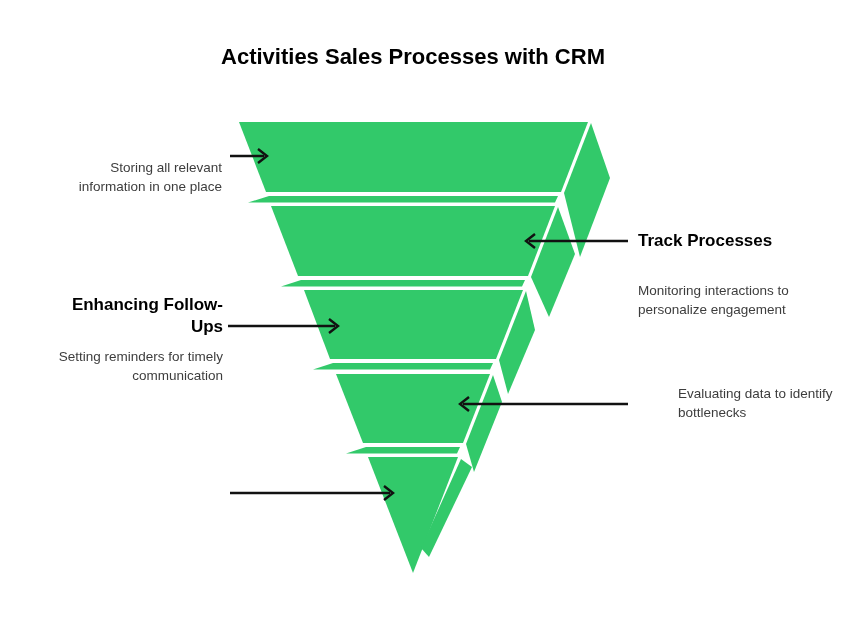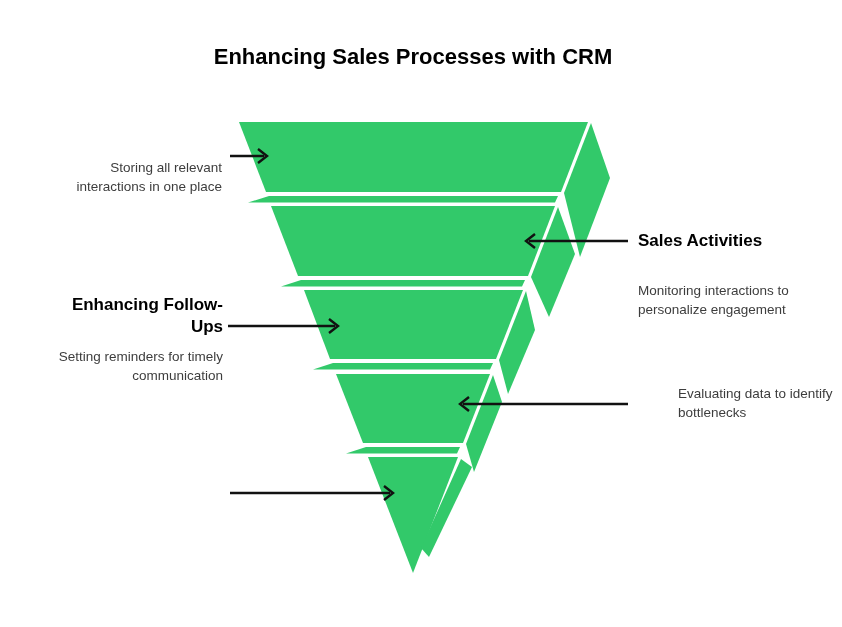--- a/index.html
+++ b/index.html
@@ -54,21 +54,21 @@
     fill: none;
     stroke: #111111;
     stroke-width: 2.4;
   }
 </style>
 </head>
 <body>
 
 <div class="canvas">
 
-  <h1 class="diagram-title">Enhancing Sales Processes with CRM</h1>
+  <h1 class="diagram-title">Activities Sales Processes with CRM</h1>
 
   <svg class="funnel-svg" width="842" height="627" viewBox="0 0 842 627">
 
     <g>
       <polygon points="239,122 588,122 561,192 266,192" fill="#32c96a"></polygon>
       <polygon points="591,123 610,178 580,257 564,193" fill="#32c96a"></polygon>
       <polygon points="269,196 558,196 555,202.5 248,202.5" fill="#32c96a"></polygon>
     </g>
 
     <g>
@@ -111,25 +111,25 @@
       <path class="arrow-line" d="M469,397 L460,404 L469,411"></path>
     </g>
     <g>
       <path class="arrow-line" d="M230,493 H390"></path>
       <path class="arrow-line" d="M384,486 L393,493 L384,500"></path>
     </g>
   </svg>
 
   <div class="stage-block left" style="left:22px; top:146px; width:200px;">
     <div class="stage-desc" style="margin-top:12px;">Storing all relevant
-interactions in one place</div>
+information in one place</div>
   </div>
 
   <div class="stage-block right" style="left:638px; top:230px; width:195px;">
-    <div class="stage-title">Sales Activities</div>
+    <div class="stage-title">Track Processes</div>
     <div class="stage-desc" style="margin-top:29px;">Monitoring interactions to
 personalize engagement</div>
   </div>
 
   <div class="stage-block left" style="left:18px; top:294px; width:205px;">
     <div class="stage-title">Enhancing Follow-
 Ups</div>
     <div class="stage-desc" style="margin-top:9px;">Setting reminders for timely
 communication</div>
   </div>

